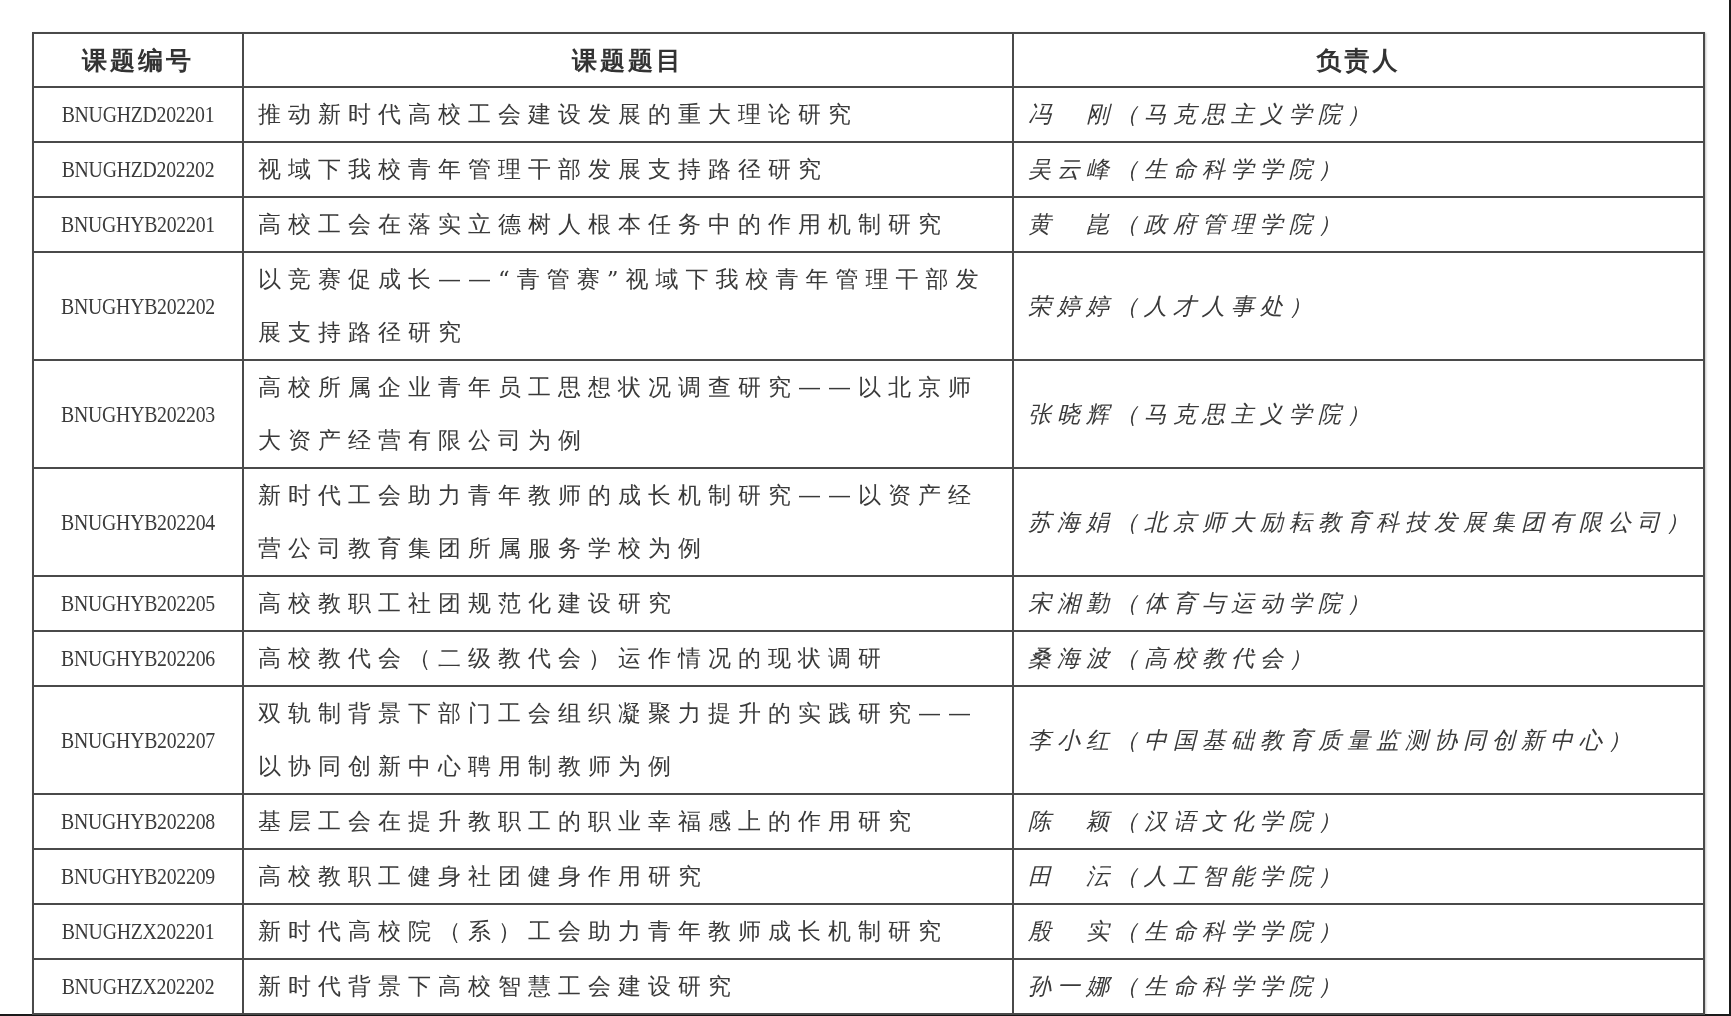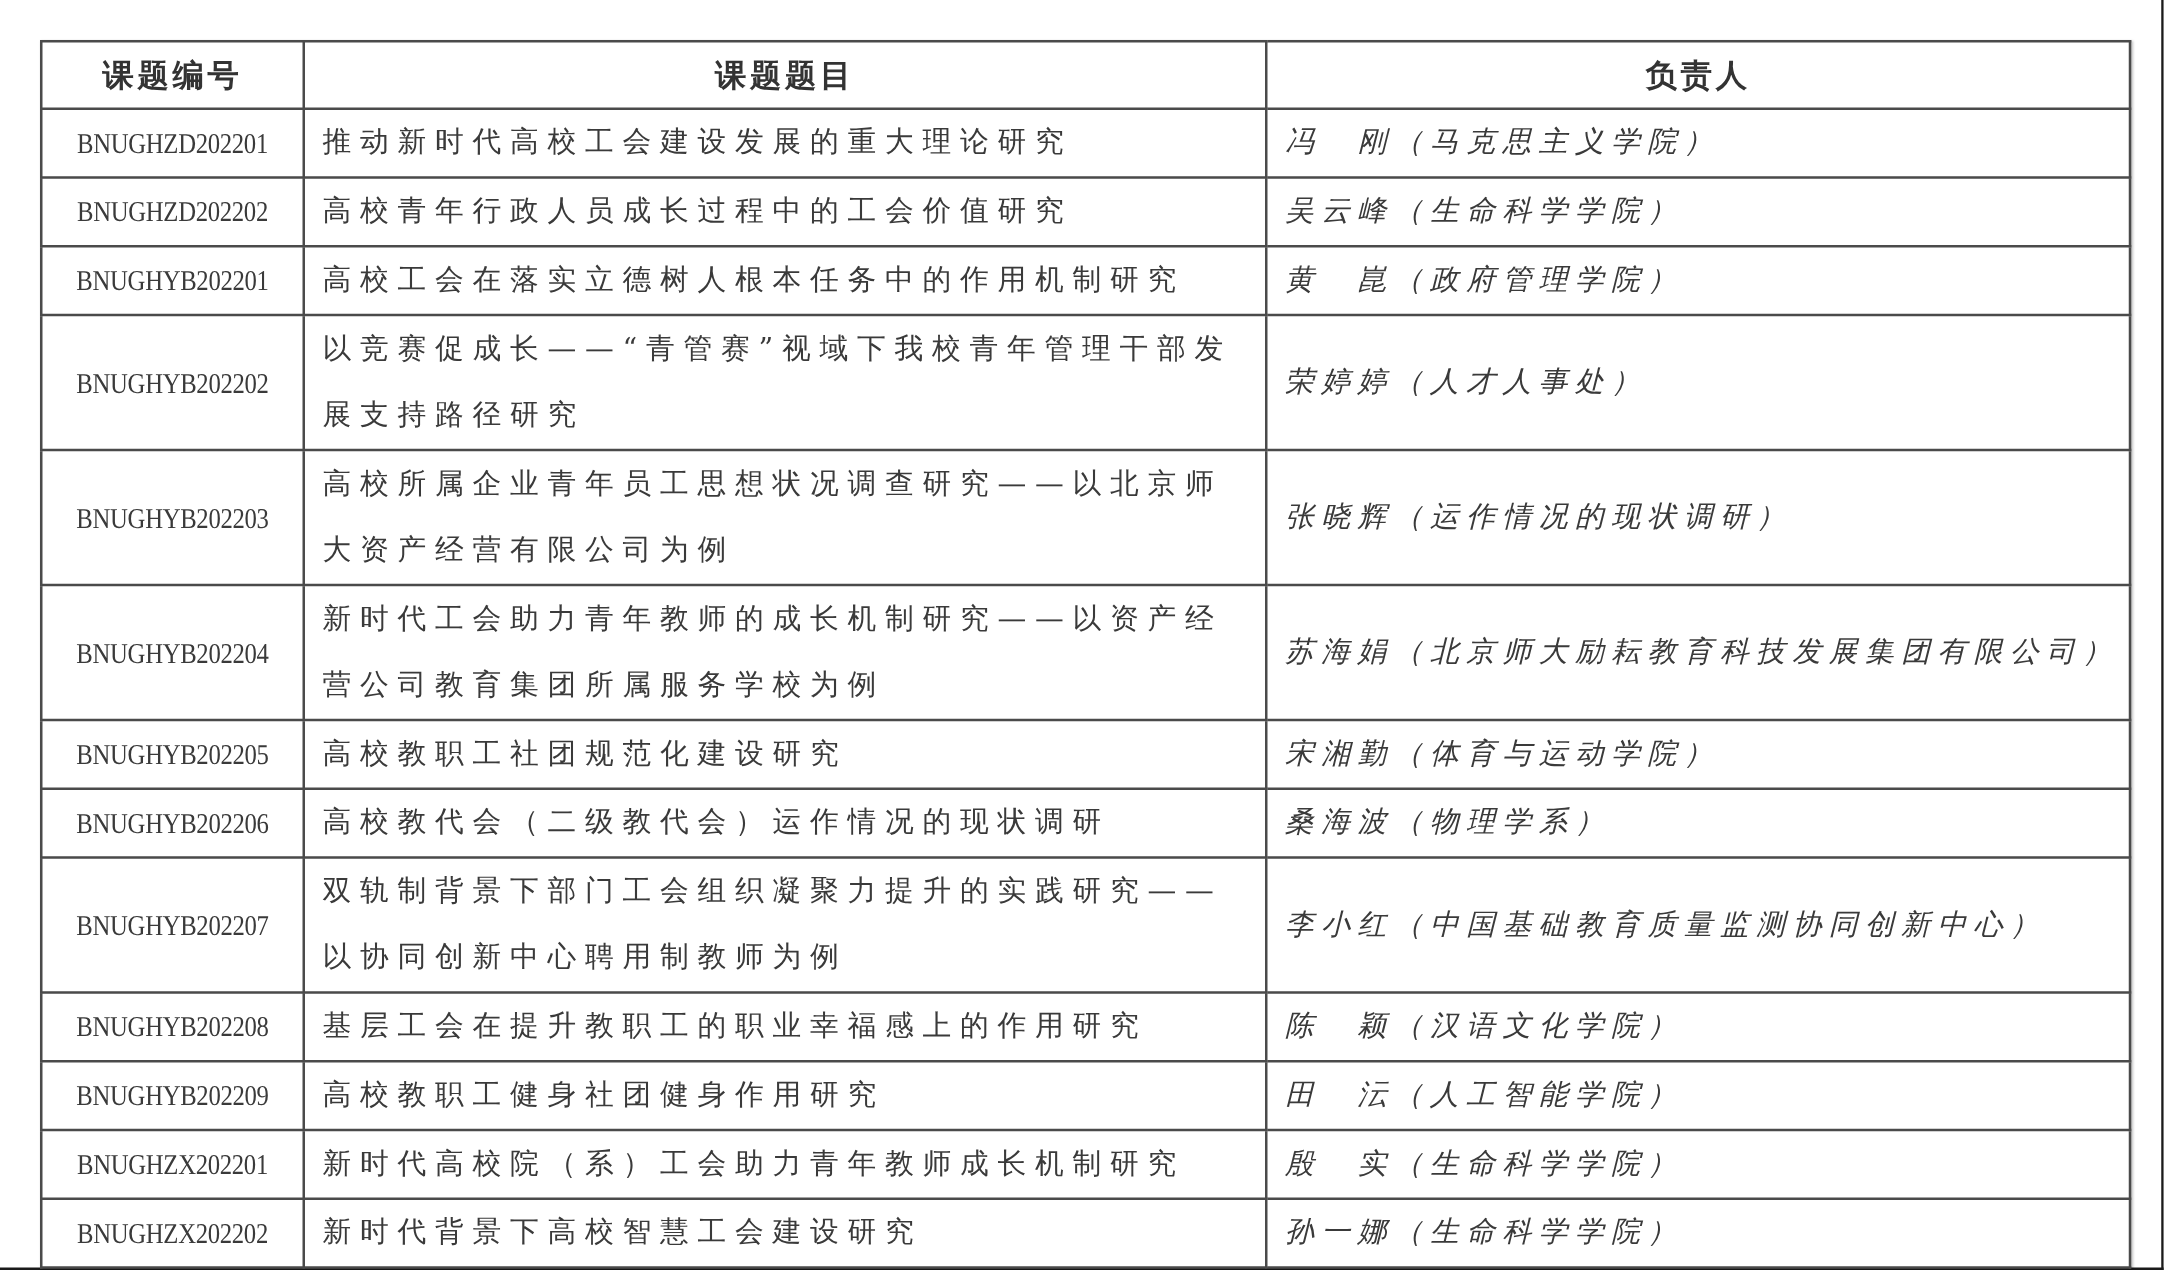--- a/index.html
+++ b/index.html
@@ -57,52 +57,52 @@
     </tr>
   </thead>
   <tbody id="rows">
       <tr class="single">
         <td class="code">BNUGHZD202201</td>
         <td class="title">推动新时代高校工会建设发展的重大理论研究</td>
         <td class="owner">冯　刚（马克思主义学院）</td>
       </tr>
       <tr class="single">
         <td class="code">BNUGHZD202202</td>
-        <td class="title">高校青年行政人员成长过程中的工会价值研究</td>
+        <td class="title">视域下我校青年管理干部发展支持路径研究</td>
         <td class="owner">吴云峰（生命科学学院）</td>
       </tr>
       <tr class="single">
         <td class="code">BNUGHYB202201</td>
         <td class="title">高校工会在落实立德树人根本任务中的作用机制研究</td>
         <td class="owner">黄　崑（政府管理学院）</td>
       </tr>
       <tr class="double">
         <td class="code">BNUGHYB202202</td>
         <td class="title">以竞赛促成长——“青管赛”视域下我校青年管理干部发展支持路径研究</td>
         <td class="owner">荣婷婷（人才人事处）</td>
       </tr>
       <tr class="double">
         <td class="code">BNUGHYB202203</td>
         <td class="title">高校所属企业青年员工思想状况调查研究——以北京师大资产经营有限公司为例</td>
-        <td class="owner">张晓辉（运作情况的现状调研）</td>
+        <td class="owner">张晓辉（马克思主义学院）</td>
       </tr>
       <tr class="double">
         <td class="code">BNUGHYB202204</td>
         <td class="title">新时代工会助力青年教师的成长机制研究——以资产经营公司教育集团所属服务学校为例</td>
         <td class="owner">苏海娟（北京师大励耘教育科技发展集团有限公司）</td>
       </tr>
       <tr class="single">
         <td class="code">BNUGHYB202205</td>
         <td class="title">高校教职工社团规范化建设研究</td>
         <td class="owner">宋湘勤（体育与运动学院）</td>
       </tr>
       <tr class="single">
         <td class="code">BNUGHYB202206</td>
         <td class="title">高校教代会（二级教代会）运作情况的现状调研</td>
-        <td class="owner">桑海波（物理学系）</td>
+        <td class="owner">桑海波（高校教代会）</td>
       </tr>
       <tr class="double">
         <td class="code">BNUGHYB202207</td>
         <td class="title">双轨制背景下部门工会组织凝聚力提升的实践研究——以协同创新中心聘用制教师为例</td>
         <td class="owner">李小红（中国基础教育质量监测协同创新中心）</td>
       </tr>
       <tr class="single">
         <td class="code">BNUGHYB202208</td>
         <td class="title">基层工会在提升教职工的职业幸福感上的作用研究</td>
         <td class="owner">陈　颖（汉语文化学院）</td>

